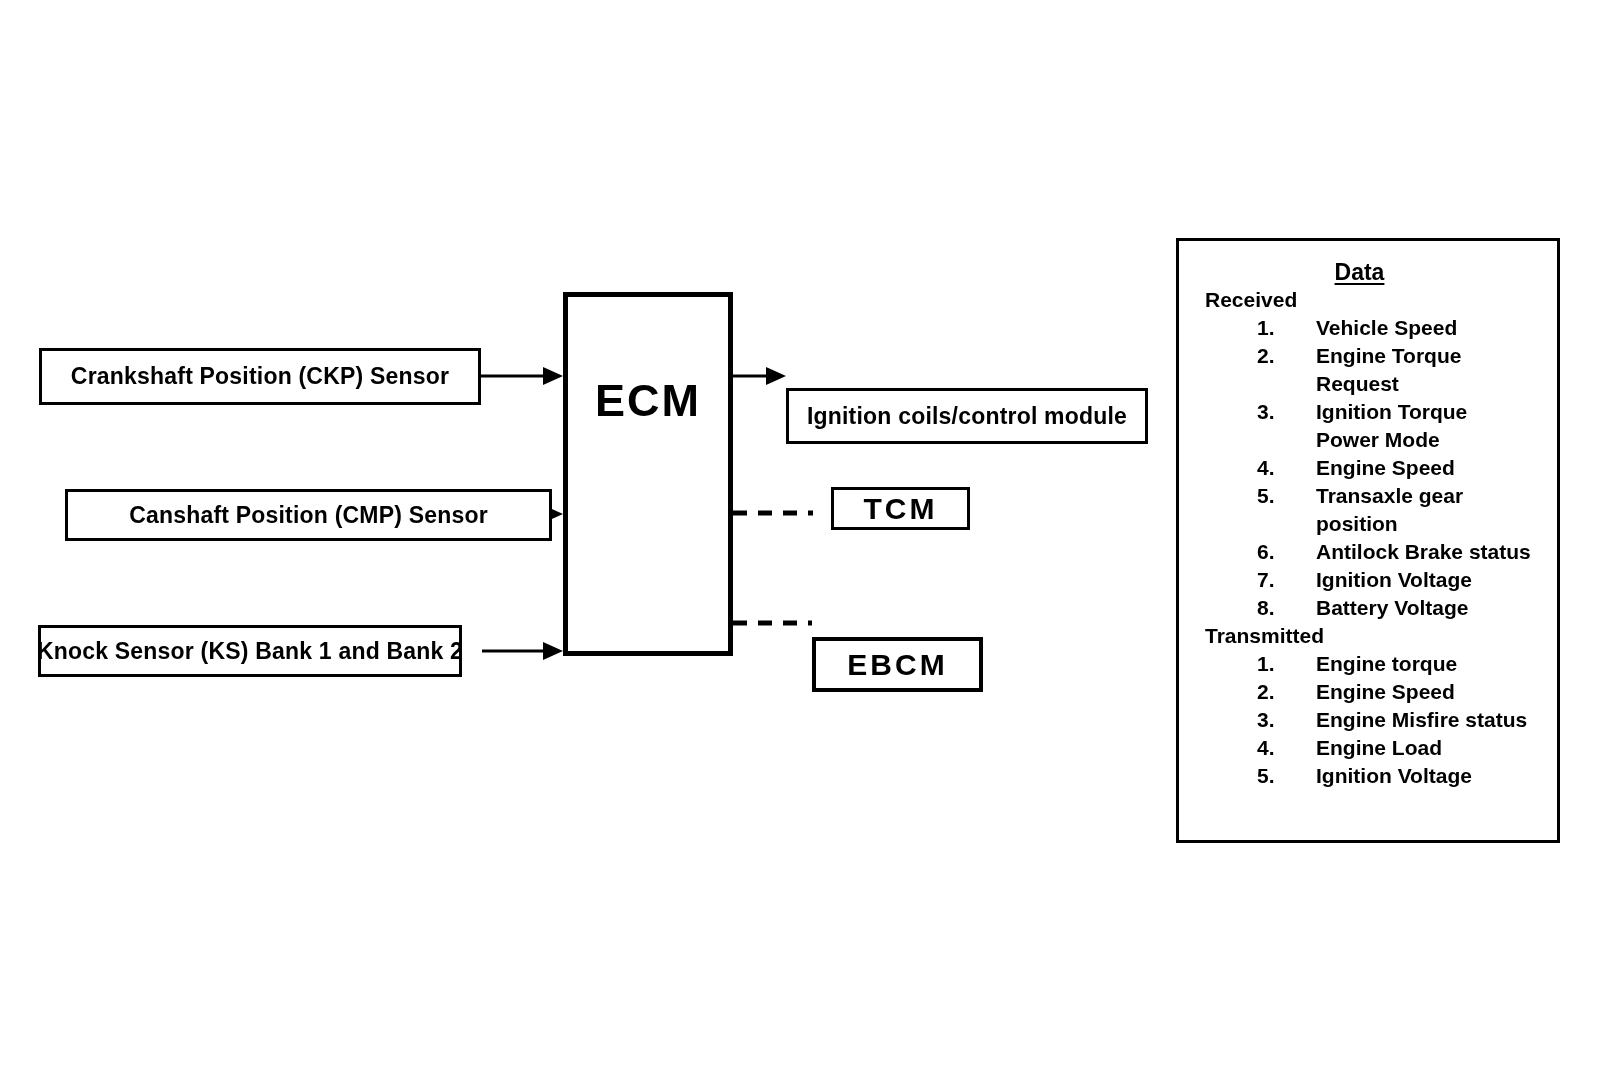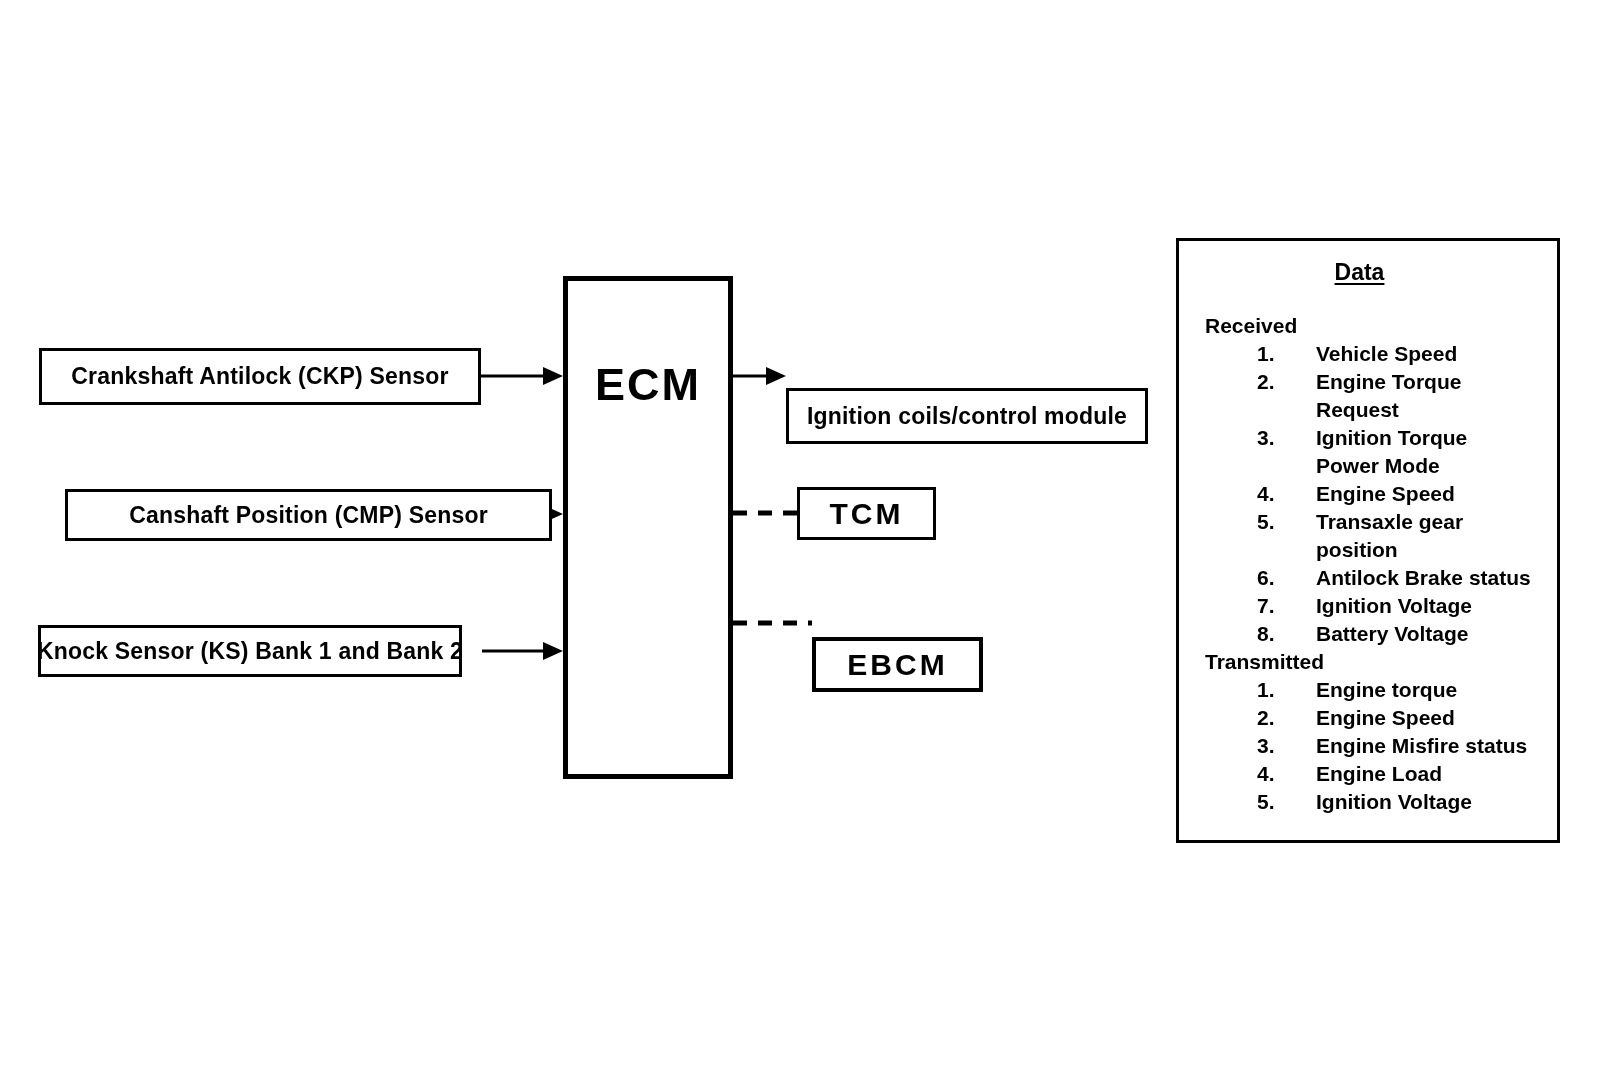--- a/index.html
+++ b/index.html
@@ -36,33 +36,33 @@
   .node-label {
     font-size: 23px;
     font-weight: 700;
     white-space: nowrap;
     letter-spacing: 0.2px;
   }
   .box-ckp  { left: 39px;  top: 348px; width: 442px; height: 57px; }
   .box-cmp  { left: 65px;  top: 489px; width: 487px; height: 52px; }
   .box-ks   { left: 38px;  top: 625px; width: 424px; height: 52px; }
   .box-ecm  {
-    left: 563px; top: 276px; width: 170px; height: 503px;
+    left: 563px; top: 292px; width: 170px; height: 364px;
     border-width: 5px;
     align-items: flex-start;
     padding-top: 78px;
   }
   .ecm-label {
     font-size: 45px;
     font-weight: 700;
     letter-spacing: 2px;
     white-space: nowrap;
   }
   .box-ign  { left: 786px; top: 348px; width: 362px; height: 56px; margin-top: 40px; }
-  .box-tcm  { left: 797px; top: 487px; width: 139px; height: 53px; text-align: center; }
+  .box-tcm  { left: 831px; top: 487px; width: 139px; height: 43px; text-align: center; }
   .box-ebcm { left: 812px; top: 597px; width: 171px; height: 55px; border-width: 4px; margin-top: 40px; }
   .module-label {
     font-size: 30px;
     font-weight: 700;
     letter-spacing: 3px;
     white-space: nowrap;
   }
   .box-data {
     left: 1176px; top: 238px; width: 384px; height: 605px;
     display: block;
@@ -71,21 +71,20 @@
   .data-title {
     text-align: center;
     font-size: 23px;
     font-weight: 700;
     text-decoration: underline;
     text-underline-offset: 3px;
     text-decoration-thickness: 2px;
     margin-top: 8px;
   }
   .data-list {
-    margin-top: 26px;
     padding-left: 26px;
     padding-right: 8px;
     text-align: left;
     font-size: 21px;
     font-weight: 700;
     line-height: 28px;
   }
   .section-header {
     white-space: nowrap;
   }
@@ -120,21 +119,21 @@
 
     <line x1="733" y1="376" x2="767" y2="376" stroke="#000000" stroke-width="3"></line>
     <polygon points="766,367 766,385 786,376" fill="#000000"></polygon>
 
     <line x1="733" y1="513" x2="813" y2="513" stroke="#000000" stroke-width="5" stroke-dasharray="14 11"></line>
 
     <line x1="733" y1="623" x2="812" y2="623" stroke="#000000" stroke-width="5" stroke-dasharray="14 11"></line>
   </svg>
 
   <div class="box box-ckp">
-    <span class="node-label">Crankshaft Antilock (CKP) Sensor</span>
+    <span class="node-label">Crankshaft Position (CKP) Sensor</span>
   </div>
   <div class="box box-cmp">
     <span class="node-label">Canshaft Position (CMP) Sensor</span>
   </div>
   <div class="box box-ks">
     <span class="node-label">Knock Sensor (KS) Bank 1 and Bank 2</span>
   </div>
 
   <div class="box box-ecm">
     <span class="ecm-label">ECM</span>

